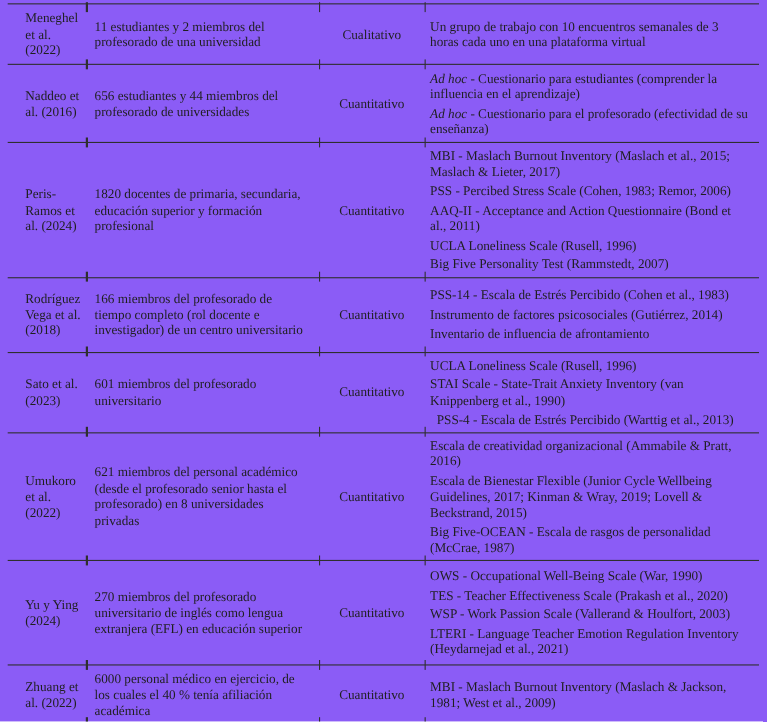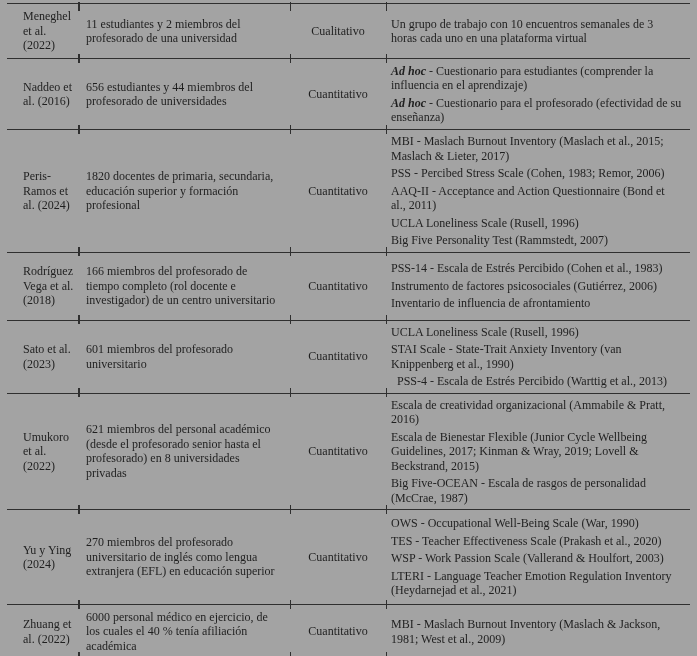--- a/index.html
+++ b/index.html
@@ -8,21 +8,21 @@
     width: 697px;
     height: 656px;
     background: #ffffff;
     overflow: hidden;
     font-family: "Liberation Serif", "DejaVu Serif", serif;
   }
   .page {
     position: relative;
     width: 697px;
     height: 656px;
-    background: #a3a3a3;
+    background: #8b5cf6;
   }
   .studies-table {
     position: absolute;
     left: 7px;
     top: 3px;
     width: 683px;
     border-top: 1.5px solid #2f2f2f;
     border-bottom: 1.5px solid #2f2f2f;
     color: #1f1f1f;
     font-size: 12px;
@@ -50,21 +50,21 @@
     justify-content: center;
     box-sizing: border-box;
   }
   .author  { padding: 4px 2px 4px 16px; }
   .sample  { padding: 4px 10px 4px 7px; }
   .method  { padding: 4px 2px; align-items: center; }
   .instr   { padding: 4px 8px 4px 5px; }
   .item { margin: 0 0 3px 0; }
   .item:last-child { margin-bottom: 0; }
   .item.indent { padding-left: 6px; }
-  .item i { font-style: italic; font-weight: bold; }
+  .item i { font-style: italic; }
 </style>
 </head>
 <body>
 
 <div class="page">
   <div class="studies-table" id="studies-table">
       <div class="row" style="min-height: 54px;">
         <div class="tick" style="left: 71px;"></div>
         <div class="tick" style="left: 282.5px;"></div>
         <div class="tick" style="left: 378.5px;"></div>
@@ -128,21 +128,21 @@
           <span>Rodríguez Vega et al. (2018)</span>
         </div>
         <div class="cell sample">
           <span>166 miembros del profesorado de tiempo completo (rol docente e investigador) de un centro universitario</span>
         </div>
         <div class="cell method">
           <span>Cuantitativo</span>
         </div>
         <div class="cell instr">
           <p class="item"><span>PSS-14 - Escala de Estrés Percibido (Cohen et al., 1983)</span></p>
-          <p class="item"><span>Instrumento de factores psicosociales (Gutiérrez, 2006)</span></p>
+          <p class="item"><span>Instrumento de factores psicosociales (Gutiérrez, 2014)</span></p>
           <p class="item"><span>Inventario de influencia de afrontamiento</span></p>
         </div>
       </div>
       <div class="row bt" style="min-height: 72px;">
         <div class="tick" style="left: 71px;"></div>
         <div class="tick" style="left: 282.5px;"></div>
         <div class="tick" style="left: 378.5px;"></div>
         <div class="cell author">
           <span>Sato et al. (2023)</span>
         </div>

